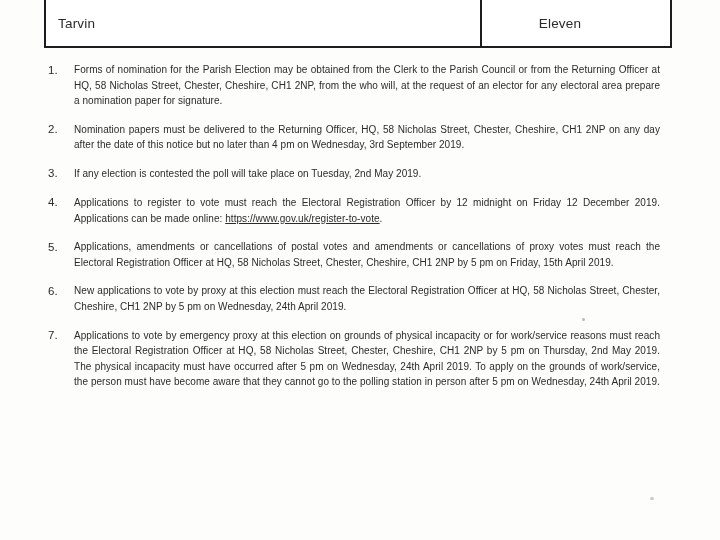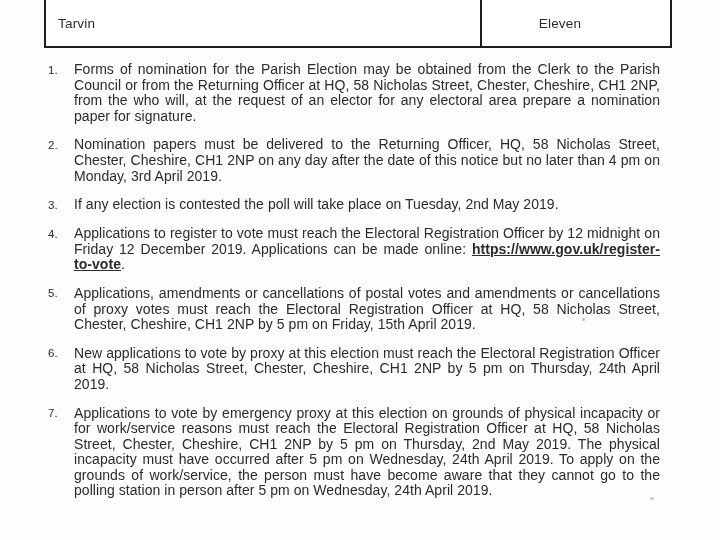--- a/index.html
+++ b/index.html
@@ -77,29 +77,29 @@
   .item-num {
     width: 26px;
     flex: 0 0 26px;
     font-size: 11.5px;
     color: #2b2b2b;
     line-height: 15.5px;
     padding-top: 0.5px;
   }
   .item-body {
     flex: 1;
-    font-size: 14px;
+    font-size: 10px;
     line-height: 15.6px;
     color: #2b2b2b;
     text-align: justify;
     letter-spacing: 0.05px;
   }
   .u {
     text-decoration: underline;
-    font-weight: bold;
+    font-weight: normal;
   }
 
   
   .speck {
     position: absolute;
     background: #b9b9b9;
     border-radius: 50%;
   }
   .speck-a { left: 582px; top: 318px; width: 3px; height: 3px; }
   .speck-b { left: 650px; top: 497px; width: 4px; height: 3px; background: #c9c9c9; }
@@ -120,41 +120,41 @@
 
   <div class="list">
 
     <div class="item">
       <div class="item-num">1.</div>
       <div class="item-body">Forms of nomination for the Parish Election may be obtained from the Clerk to the Parish Council or from the Returning Officer at HQ, 58 Nicholas Street, Chester, Cheshire, CH1 2NP, from the who will, at the request of an elector for any electoral area prepare a nomination paper for signature.</div>
     </div>
 
     <div class="item">
       <div class="item-num">2.</div>
-      <div class="item-body">Nomination papers must be delivered to the Returning Officer, HQ, 58 Nicholas Street, Chester, Cheshire, CH1 2NP on any day after the date of this notice but no later than 4 pm on Monday, 3rd April 2019.</div>
+      <div class="item-body">Nomination papers must be delivered to the Returning Officer, HQ, 58 Nicholas Street, Chester, Cheshire, CH1 2NP on any day after the date of this notice but no later than 4 pm on Wednesday, 3rd September 2019.</div>
     </div>
 
     <div class="item">
       <div class="item-num">3.</div>
       <div class="item-body">If any election is contested the poll will take place on Tuesday, 2nd May 2019.</div>
     </div>
 
     <div class="item">
       <div class="item-num">4.</div>
       <div class="item-body"><span>Applications to register to vote must reach the Electoral Registration Officer by 12 midnight on Friday 12 December 2019. Applications can be made online: </span><span class="u">https://www.gov.uk/register-to-vote</span><span>.</span></div>
     </div>
 
     <div class="item">
       <div class="item-num">5.</div>
       <div class="item-body">Applications, amendments or cancellations of postal votes and amendments or cancellations of proxy votes must reach the Electoral Registration Officer at HQ, 58 Nicholas Street, Chester, Cheshire, CH1 2NP by 5 pm on Friday, 15th April 2019.</div>
     </div>
 
     <div class="item">
       <div class="item-num">6.</div>
-      <div class="item-body">New applications to vote by proxy at this election must reach the Electoral Registration Officer at HQ, 58 Nicholas Street, Chester, Cheshire, CH1 2NP by 5 pm on Thursday, 24th April 2019.</div>
+      <div class="item-body">New applications to vote by proxy at this election must reach the Electoral Registration Officer at HQ, 58 Nicholas Street, Chester, Cheshire, CH1 2NP by 5 pm on Wednesday, 24th April 2019.</div>
     </div>
 
     <div class="item">
       <div class="item-num">7.</div>
       <div class="item-body">Applications to vote by emergency proxy at this election on grounds of physical incapacity or for work/service reasons must reach the Electoral Registration Officer at HQ, 58 Nicholas Street, Chester, Cheshire, CH1 2NP by 5 pm on Thursday, 2nd May 2019.  The physical incapacity must have occurred after 5 pm on Wednesday, 24th April 2019.  To apply on the grounds of work/service, the person must have become aware that they cannot go to the polling station in person after 5 pm on Wednesday, 24th April 2019.</div>
     </div>
 
   </div>
 
   <div class="speck speck-a"></div>

